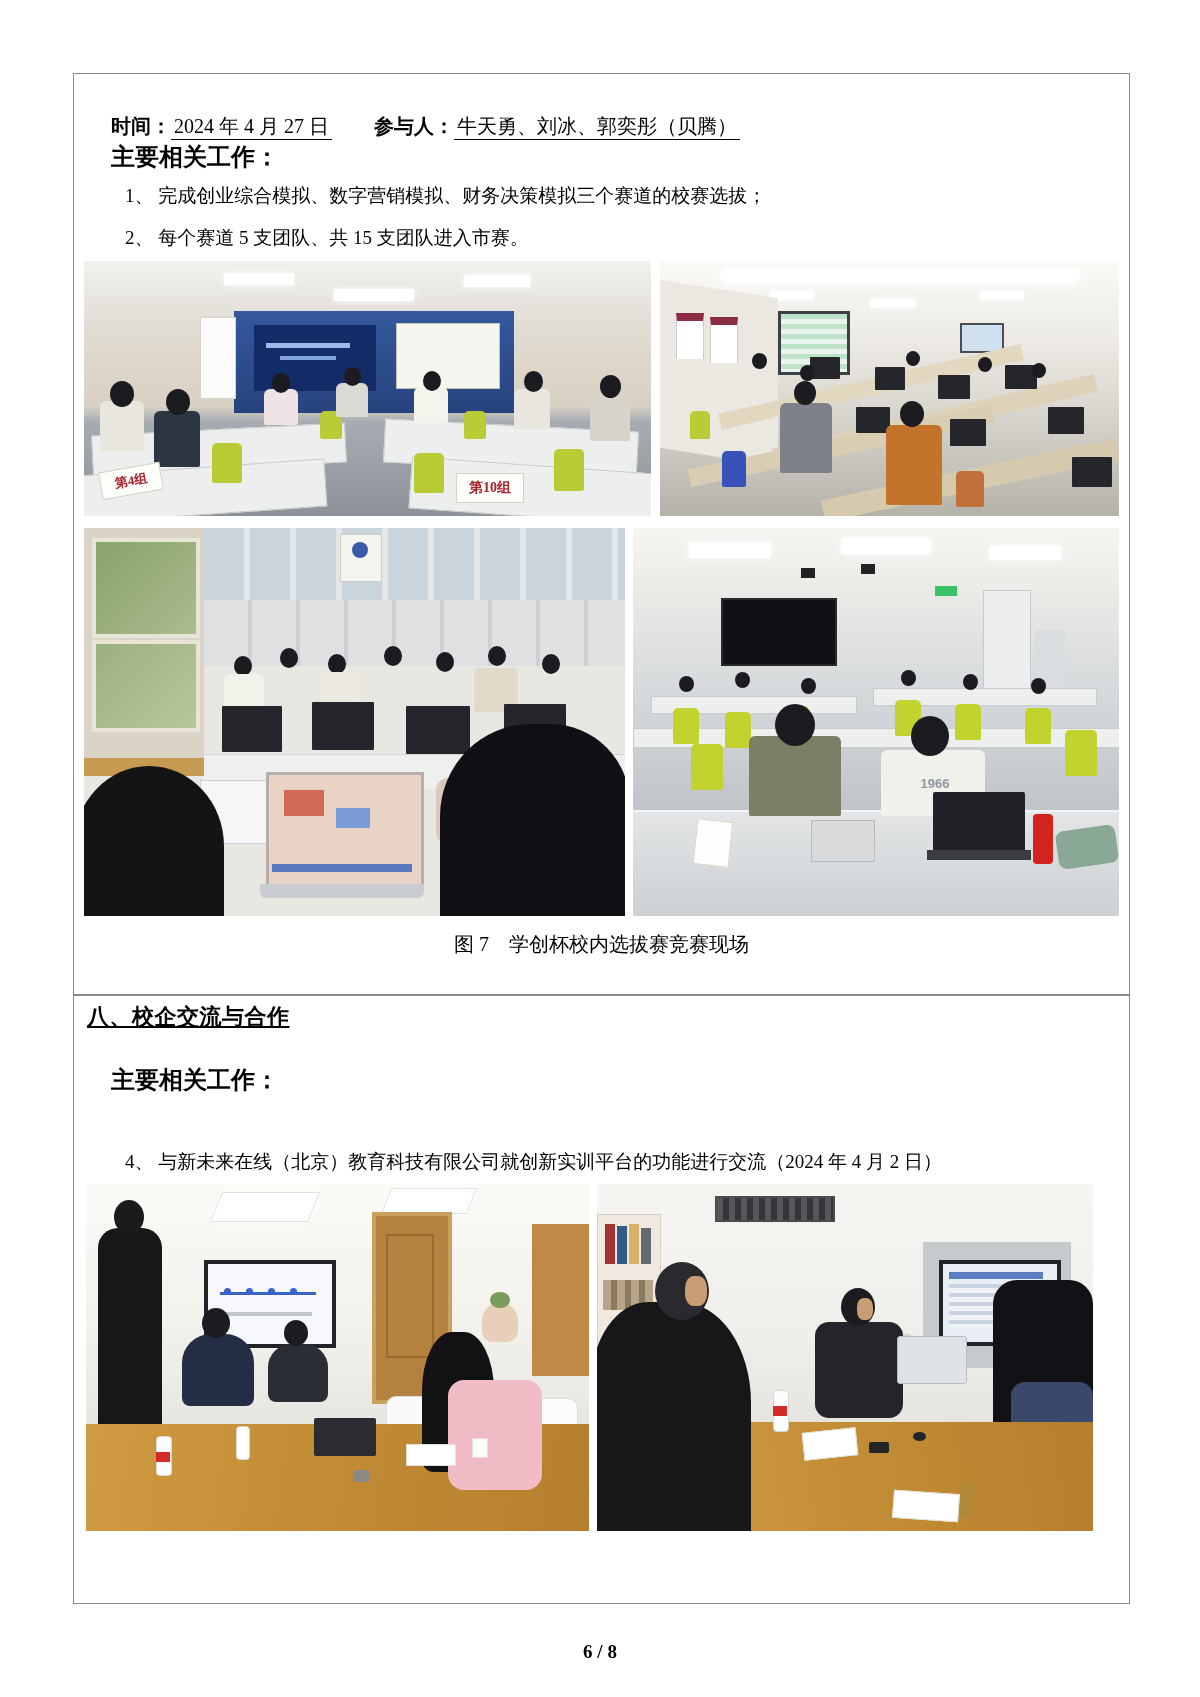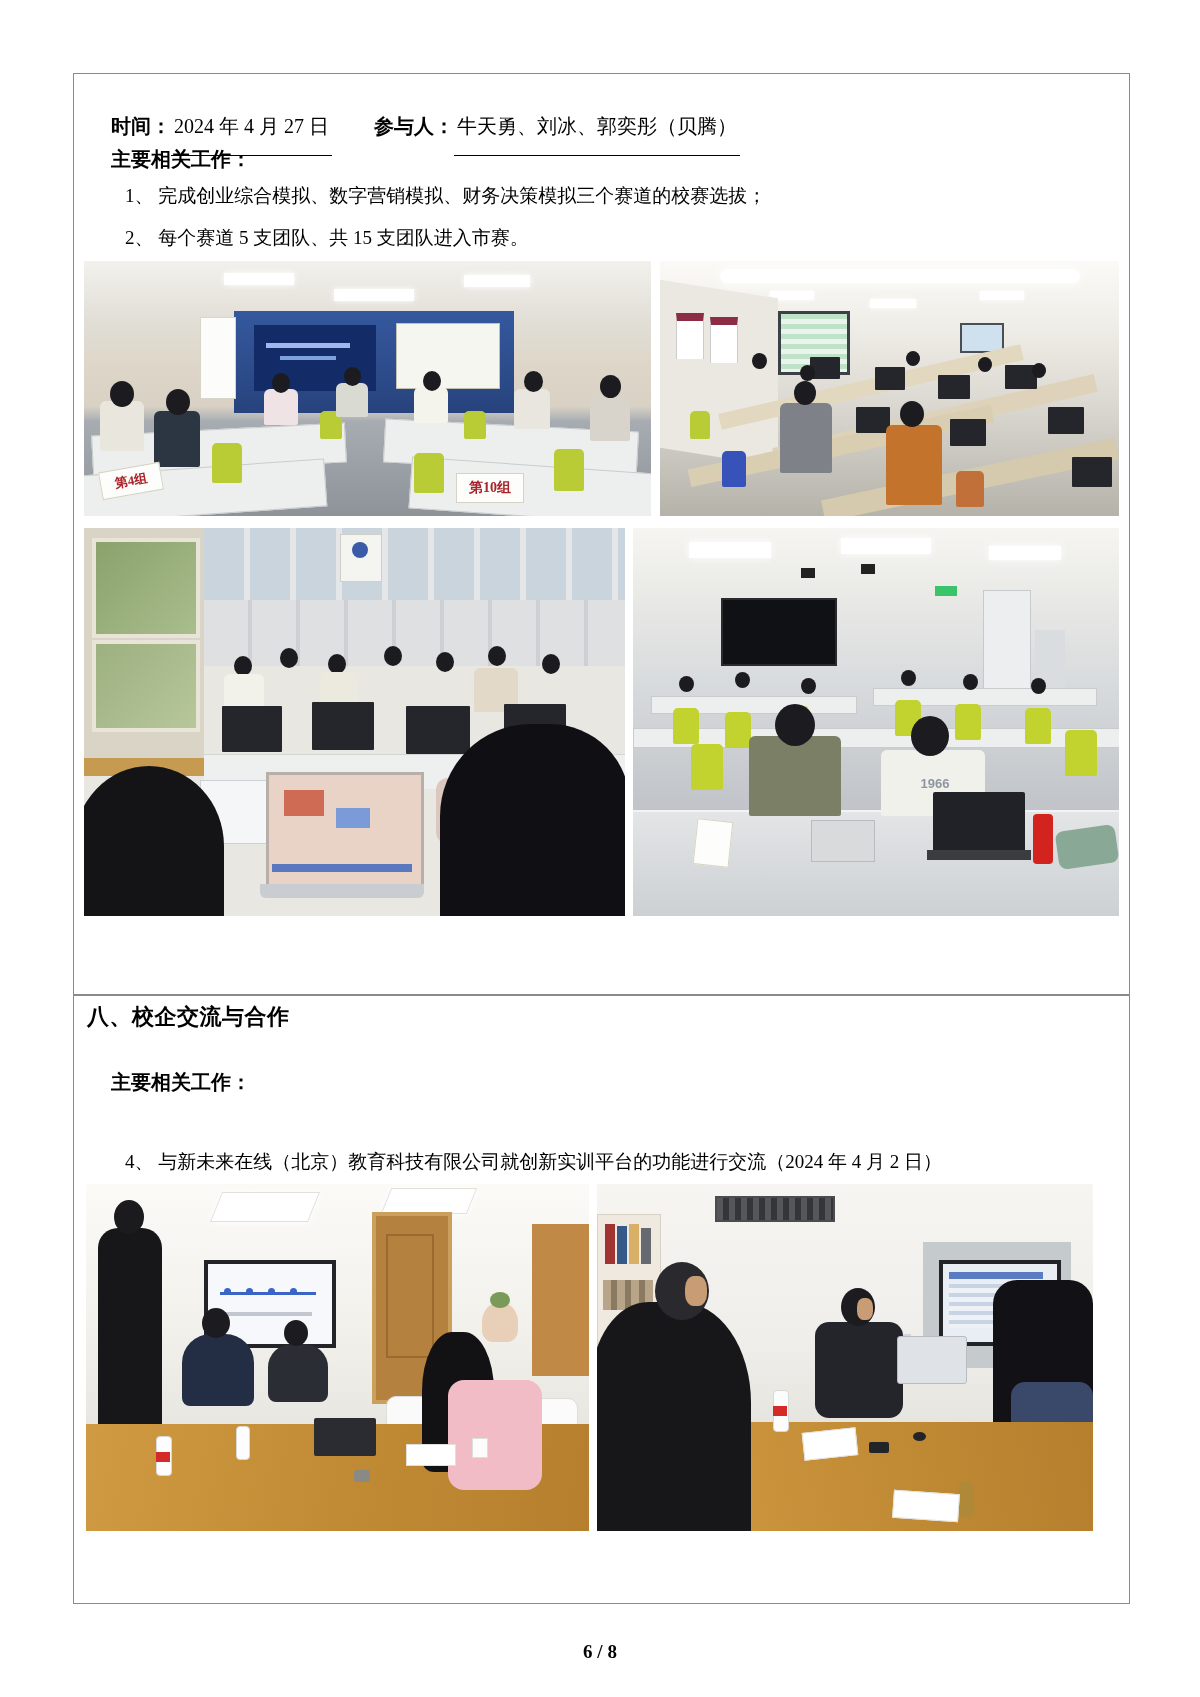--- a/index.html
+++ b/index.html
@@ -6,25 +6,25 @@
   .page { position:relative; width:1200px; height:1697px; background:#ffffff; overflow:hidden;
           font-family:"Liberation Serif","DejaVu Serif",serif; color:#000; }
   .box { position:absolute; left:73px; width:1057px; border:1.5px solid #8a8a8a; box-sizing:border-box; background:#fff; }
   #box7 { top:73px;  height:922px; }
   #box8 { top:995px; height:609px; }
 
   .heading { position:absolute; left:13px; margin:0; font-family:"Liberation Sans","DejaVu Sans",sans-serif;
              font-weight:bold; font-size:22px; line-height:26px; letter-spacing:0.5px; }
   .meta    { position:absolute; left:37px; font-size:20px; line-height:24px; white-space:nowrap; }
   .lbl     { font-family:"Liberation Sans","DejaVu Sans",sans-serif; font-weight:bold; }
-  .val     { border-bottom:1.5px solid #000; padding:0 3px 18px 3px;margin-top:9px; }
+  .val     { border-bottom:1.5px solid #000; padding:0 3px 2px 3px;margin-top:9px; }
   .gap1    { display:inline-block; width:42px; }
   .gap2    { display:inline-block; width:34px; }
-  .work    { position:absolute; left:37px; font-family:Liberation Sans, sans-serif;
-             font-weight:bold; font-size:20px; line-height:24px; }
+  .work    { position:absolute; left:37px; font-family:Liberation Mono, monospace;
+             font-weight:bold; font-size:24px; line-height:24px; }
   .item    { position:absolute; left:51px; font-size:19px; line-height:23px; white-space:nowrap; }
   .caption { position:absolute; left:0; width:100%; text-align:center; font-size:20px; line-height:24px; }
   .footer  { position:absolute; top:1641px; left:0; width:100%; text-align:center;
              font-weight:bold; font-size:19px; font-family:"Liberation Serif","DejaVu Serif",serif; }
 
   .ph { position:absolute; overflow:hidden; background:#e8e6e1; }
   .e  { position:absolute; }
   .head  { position:absolute; border-radius:50%; background:#1c1c20; }
   .torso { position:absolute; border-radius:6px 6px 2px 2px; }
   .chair { position:absolute; background:#b9cb35; border-radius:5px 5px 2px 2px; }
@@ -190,24 +190,25 @@
       <div class="e" style="left:280px;top:248px;width:44px;height:16px;color:#8e96a0;font-weight:bold;font-size:13px;text-align:center;font-family:'Liberation Sans',sans-serif;">1966</div>
       <div class="head" style="left:278px;top:188px;width:38px;height:40px;"></div>
       <div class="e" style="left:300px;top:264px;width:92px;height:60px;background:#202227;border-radius:2px;"></div>
       <div class="e" style="left:294px;top:322px;width:104px;height:10px;background:#3a3c40;"></div>
       <div class="e" style="left:400px;top:286px;width:20px;height:50px;background:#d2231f;border-radius:4px;"></div>
       <div class="e" style="left:424px;top:300px;width:60px;height:38px;background:#8aa896;border-radius:8px;transform:rotate(-8deg);"></div>
       <div class="e" style="left:178px;top:292px;width:62px;height:40px;background:#d8dadc;border:1px solid #b8bcbe;"></div>
       <div class="sign" style="left:62px;top:292px;width:34px;height:44px;font-size:9px;line-height:44px;transform:rotate(6deg);"></div>
     </div>
 
+    <div class="caption" style="top:858px;">图 7　学创杯校内选拔赛竞赛现场</div>
   </section>
 
   <section class="box" id="box8">
-    <h2 class="heading" style="top:8px;">八、校企交流与合作</h2>
+    <h2 class="heading" style="top:8px;text-decoration:underline;">八、校企交流与合作</h2>
 
 
     <div class="work" style="top:74px;">主要相关工作：</div>
     <div class="item" style="top:154px;">4、 与新未来在线（北京）教育科技有限公司就创新实训平台的功能进行交流（2024 年 4 月 2 日）</div>
 
     <div class="ph" style="left:12px;top:188px;width:503px;height:347px;background:linear-gradient(180deg,#fbfaf7 0%,#f2f1ec 40%,#e8e6e0 70%,#ddd9d2 100%);">
       <div class="e" style="left:130px;top:8px;width:96px;height:28px;background:#fff;border:1px solid #e2e0da;transform:skewX(-22deg);box-shadow:0 0 8px #fff;"></div>
       <div class="e" style="left:300px;top:4px;width:84px;height:24px;background:#fff;border:1px solid #e2e0da;transform:skewX(-22deg);box-shadow:0 0 8px #fff;"></div>
       <div class="e" style="left:118px;top:76px;width:124px;height:80px;background:#f7f8fb;border:4px solid #232428;"></div>
       <div class="e" style="left:134px;top:108px;width:96px;height:3px;background:#3a64c8;"></div>

